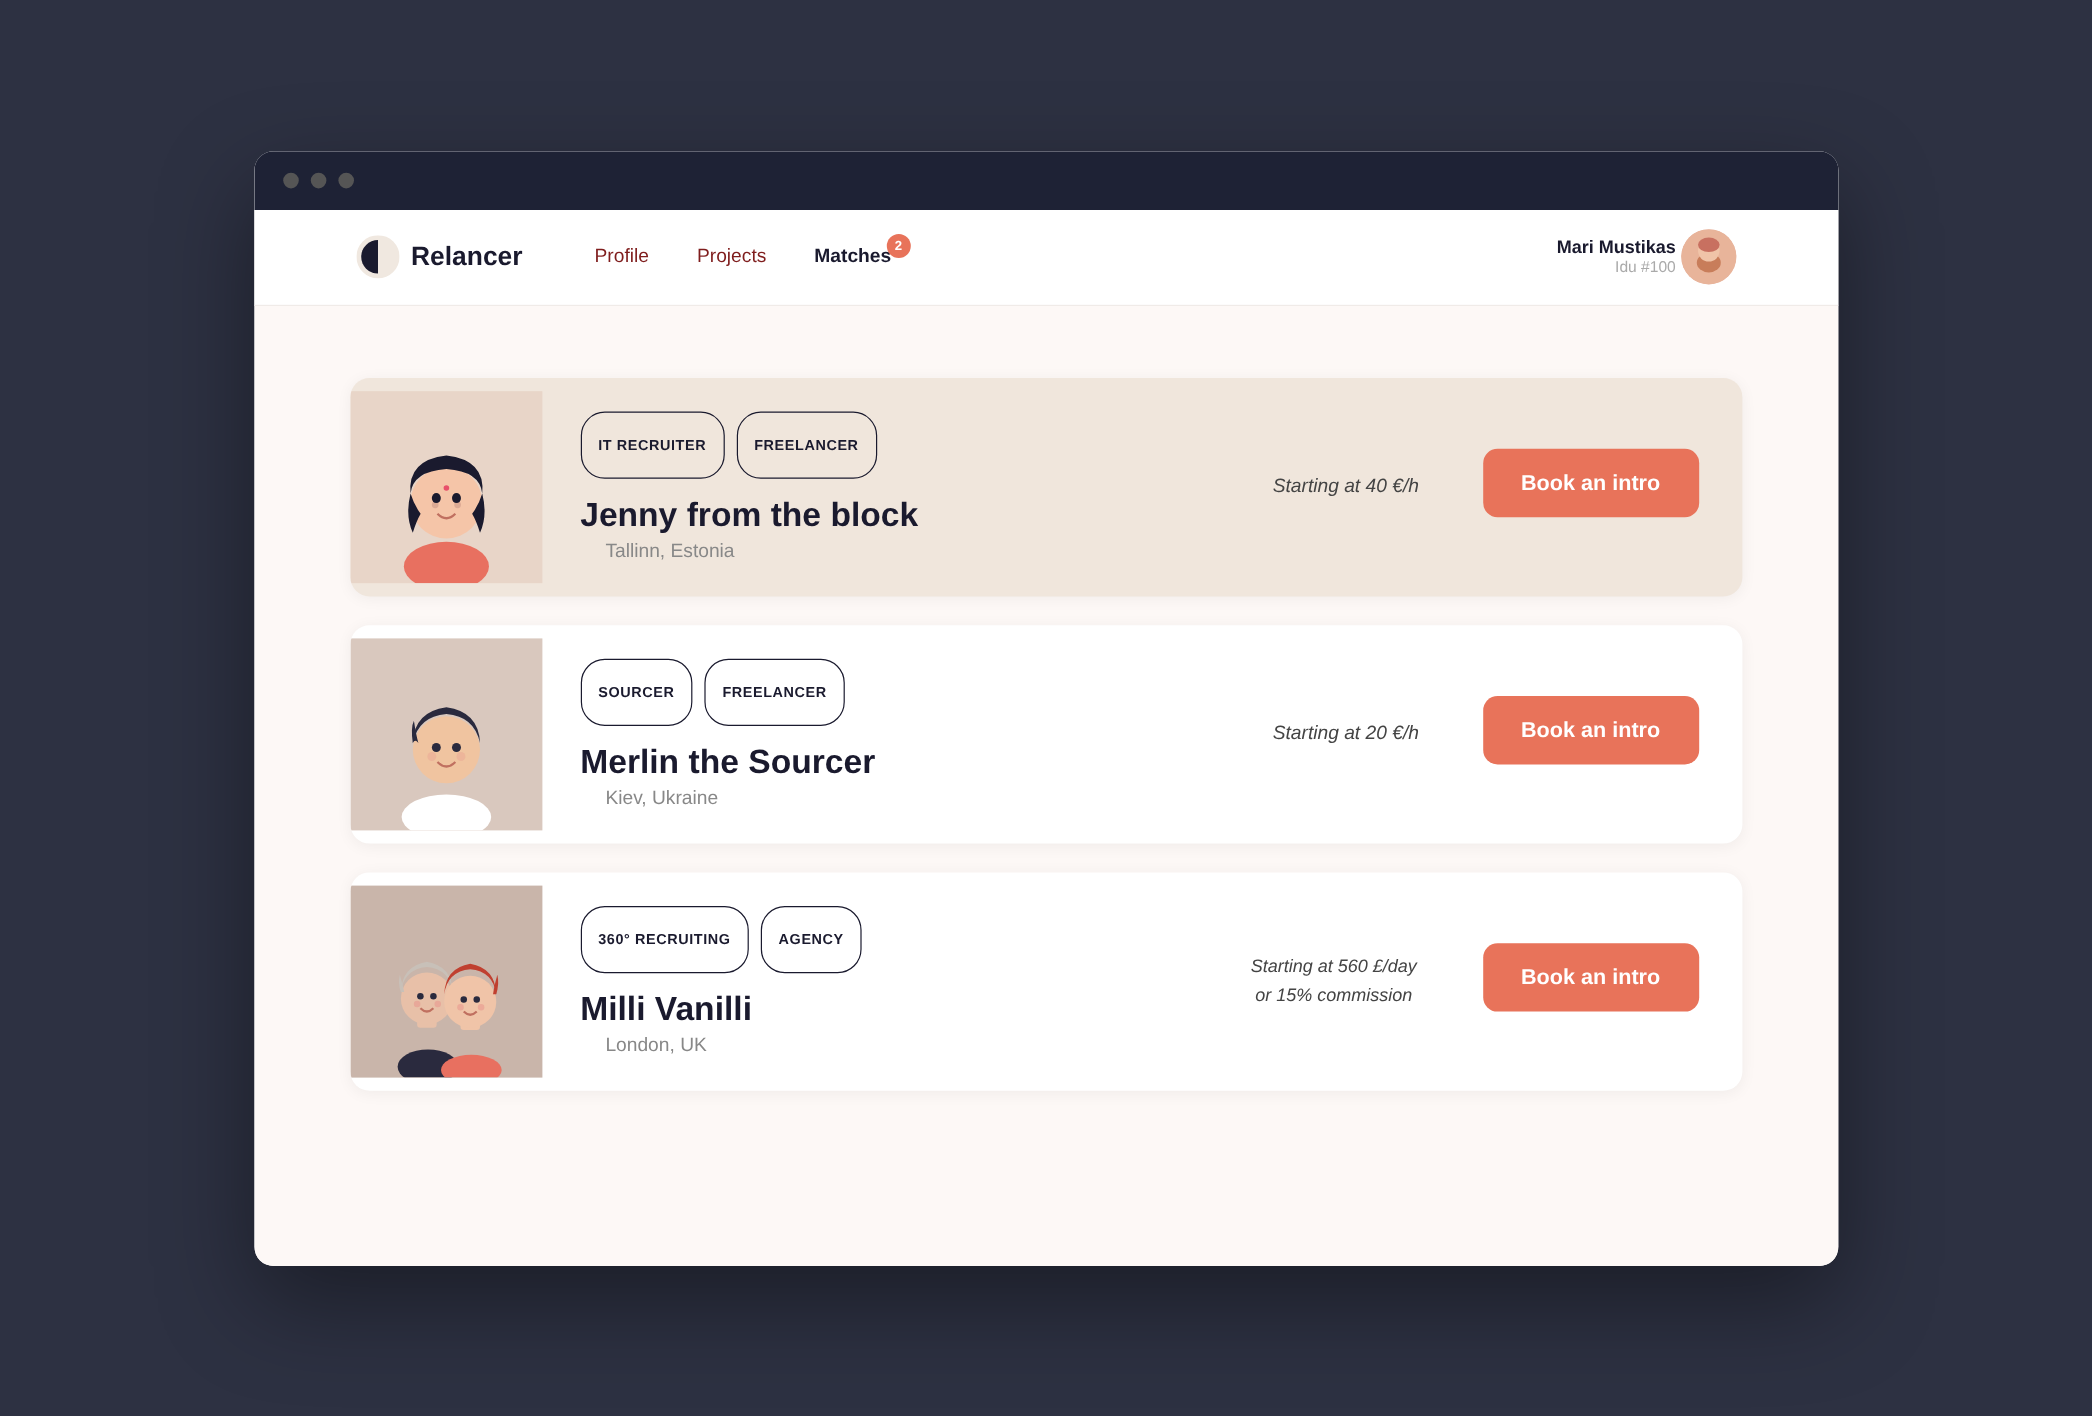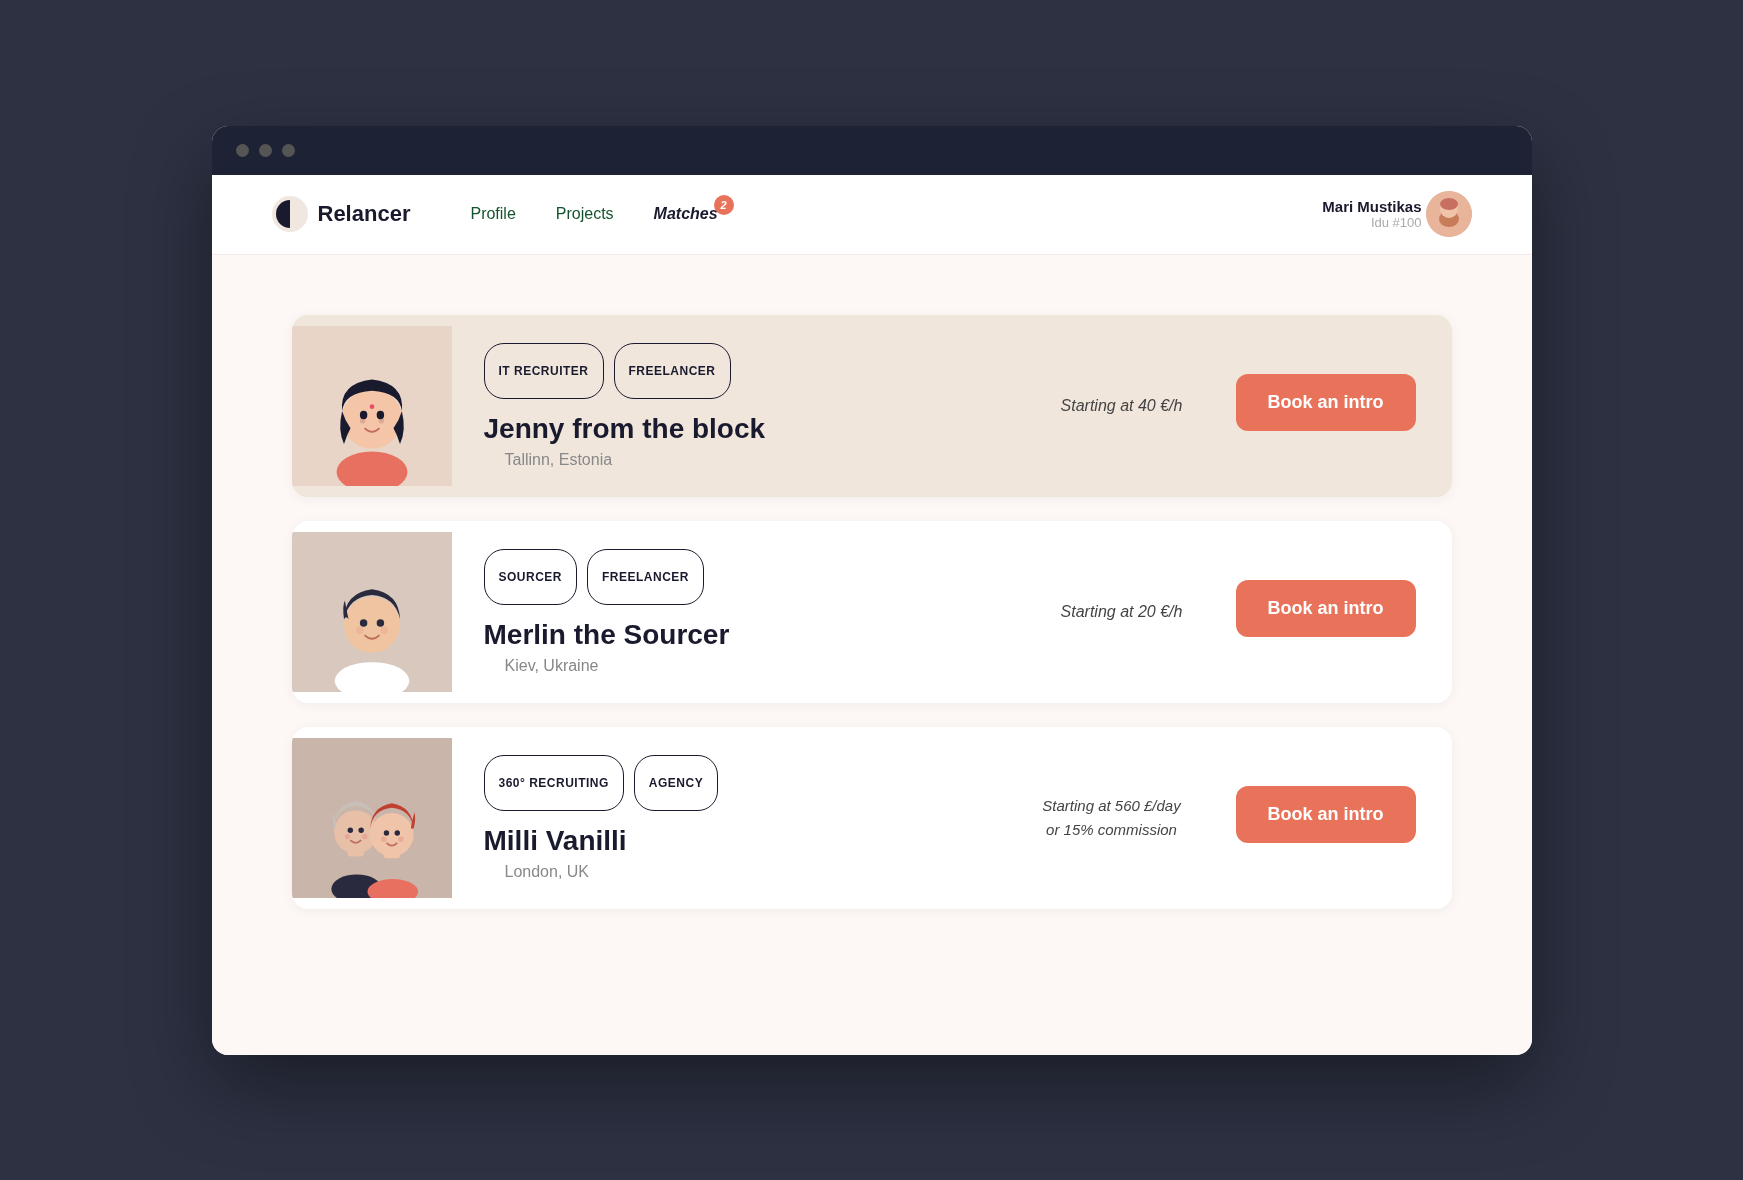--- a/index.html
+++ b/index.html
@@ -38,21 +38,21 @@
     }
 
     .app-content {
       background: #fdf8f6;
       min-height: 880px;
     }
 
     
     .navbar {
       background: #fff;
-      padding: 0 60px;
+      padding: 0 85px;
       height: 80px;
       display: flex;
       align-items: center;
       border-bottom: 1px solid #f0ebe8;
     }
 
     .navbar-logo {
       display: flex;
       align-items: center;
       gap: 10px;
@@ -72,30 +72,29 @@
 
     .navbar-links {
       display: flex;
       align-items: center;
       gap: 40px;
       flex: 1;
     }
 
     .nav-link {
       font-size: 16px;
-      color: #14532d;
+      color: #7f1d1d;
       cursor: pointer;
       position: relative;
       font-weight: 500;
     }
 
     .nav-link.active {
       color: #1a1a2e;
       font-weight: 600;
-      font-style: italic;
     }
 
     .nav-badge {
       position: absolute;
       top: -10px;
       right: -16px;
       background: #e8735a;
       color: #fff;
       font-size: 11px;
       font-weight: 700;

